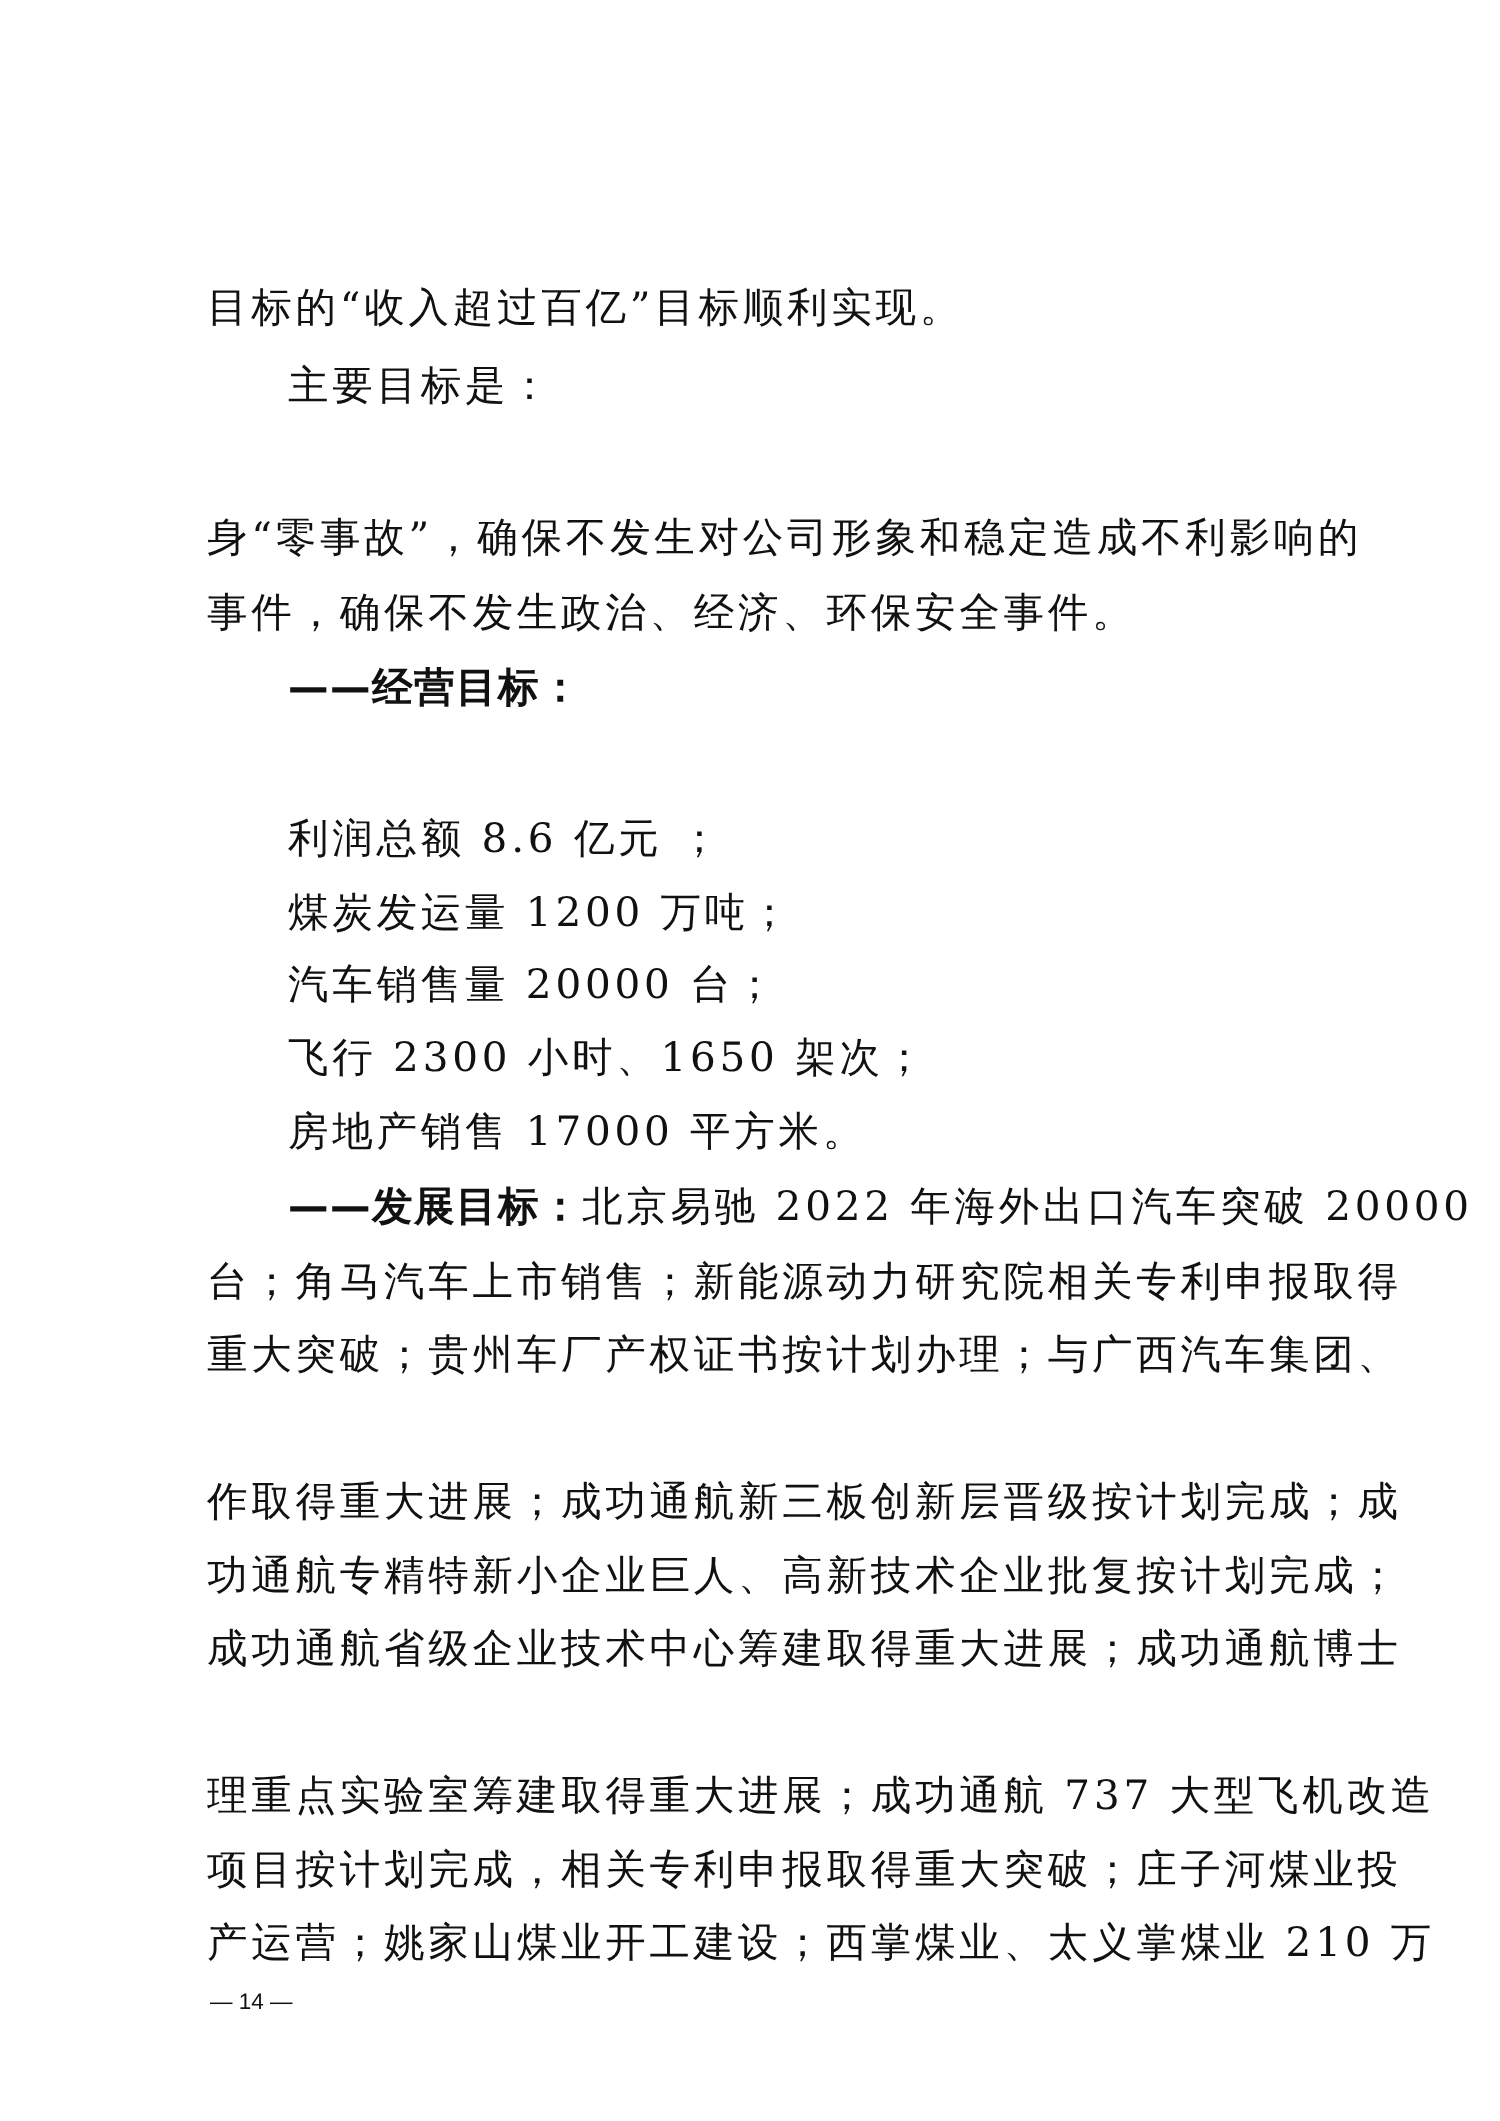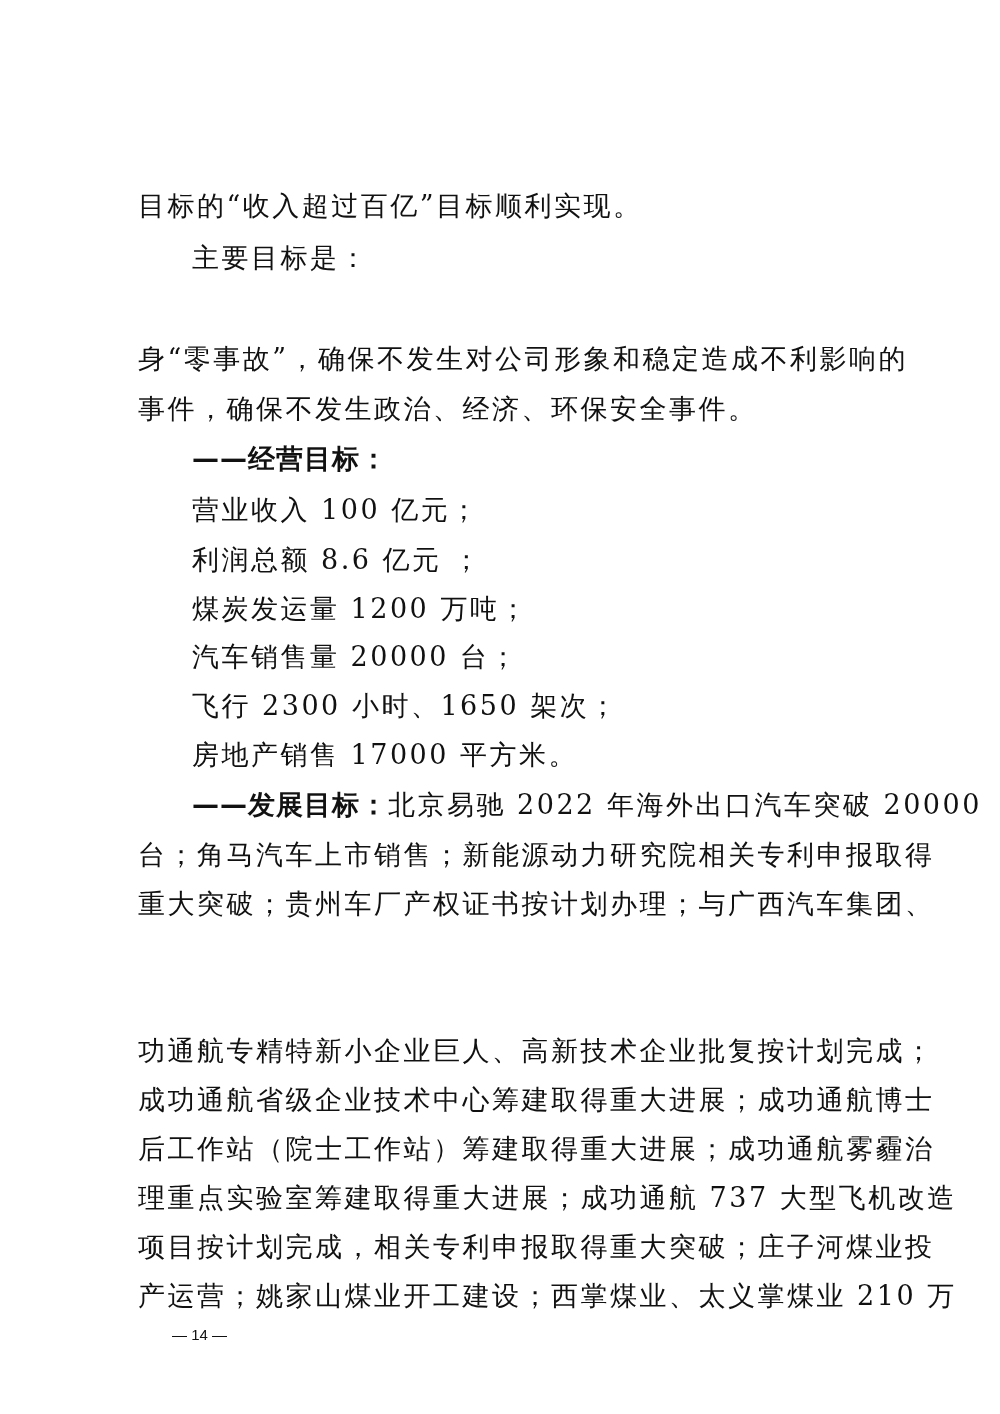--- a/index.html
+++ b/index.html
@@ -44,21 +44,20 @@
       font-family: "DejaVu Sans", "Liberation Sans", sans-serif;
       letter-spacing: 1px;
     }
     .page-number {
       position: absolute;
       left: 140px;
       top: 1326px;
       font-family: "Liberation Sans", sans-serif;
       font-size: 15px;
       color: #111;
-      margin-left: 32px;
     }
   </style>
 </head>
 <body>
 
 <div class="page">
 
   <div class="line" style="top:186px">
     <span>目标的“收入超过百亿”目标顺利实现。</span>
   </div>
@@ -73,23 +72,20 @@
   </div>
 
   <div class="line justify" style="top:339px">
     <span>身“零事故”，确保不发生对公司形象和稳定造成不利影响的</span>
   </div>
 
   <div class="line indent" style="top:439px">
     <span class="bold">——经营目标：</span>
   </div>
 
-  <div class="line indent" style="top:490px">
-    <span>营业收入 100 亿元；</span>
-  </div>
 
   <div class="line indent" style="top:540px">
     <span>利润总额 8.6 亿元 ；</span>
   </div>
 
   <div class="line indent" style="top:589px">
     <span>煤炭发运量 1200 万吨；</span>
   </div>
 
   <div class="line indent" style="top:637px">
@@ -110,32 +106,32 @@
 
   <div class="line justify" style="top:835px">
     <span>台；角马汽车上市销售；新能源动力研究院相关专利申报取得</span>
   </div>
 
   <div class="line justify" style="top:884px">
     <span>重大突破；贵州车厂产权证书按计划办理；与广西汽车集团、</span>
   </div>
 
 
+  <div class="line justify" style="top:982px">
+    <span>作取得重大进展；成功通航新三板创新层晋级按计划完成；成</span>
+  </div>
 
   <div class="line justify" style="top:1031px">
     <span>功通航专精特新小企业巨人、高新技术企业批复按计划完成；</span>
   </div>
 
   <div class="line justify" style="top:1080px">
     <span>成功通航省级企业技术中心筹建取得重大进展；成功通航博士</span>
   </div>
 
-  <div class="line justify" style="top:1129px">
-    <span>后工作站（院士工作站）筹建取得重大进展；成功通航雾霾治</span>
-  </div>
 
   <div class="line justify" style="top:1178px">
     <span>理重点实验室筹建取得重大进展；成功通航 737 大型飞机改造</span>
   </div>
 
   <div class="line justify" style="top:1227px">
     <span>项目按计划完成，相关专利申报取得重大突破；庄子河煤业投</span>
   </div>
 
   <div class="line justify" style="top:1276px">

